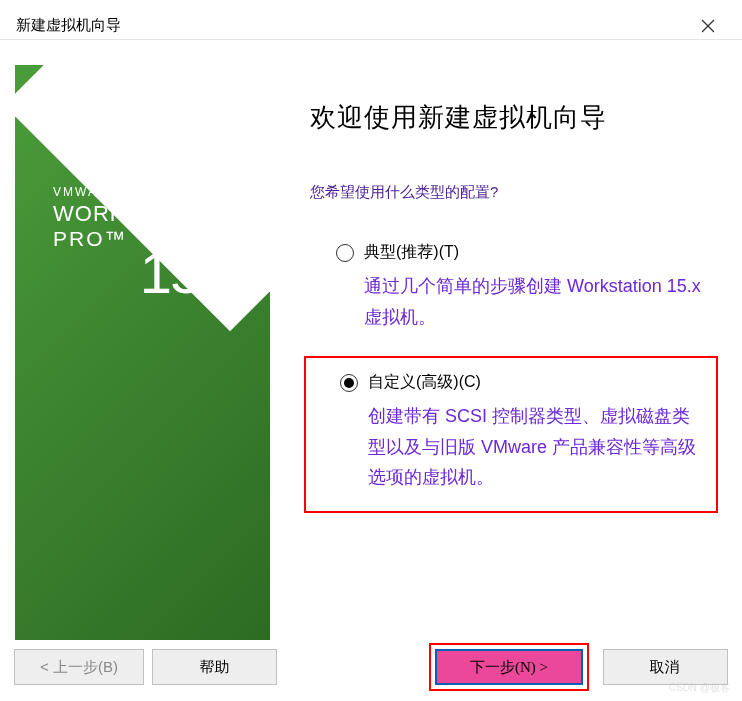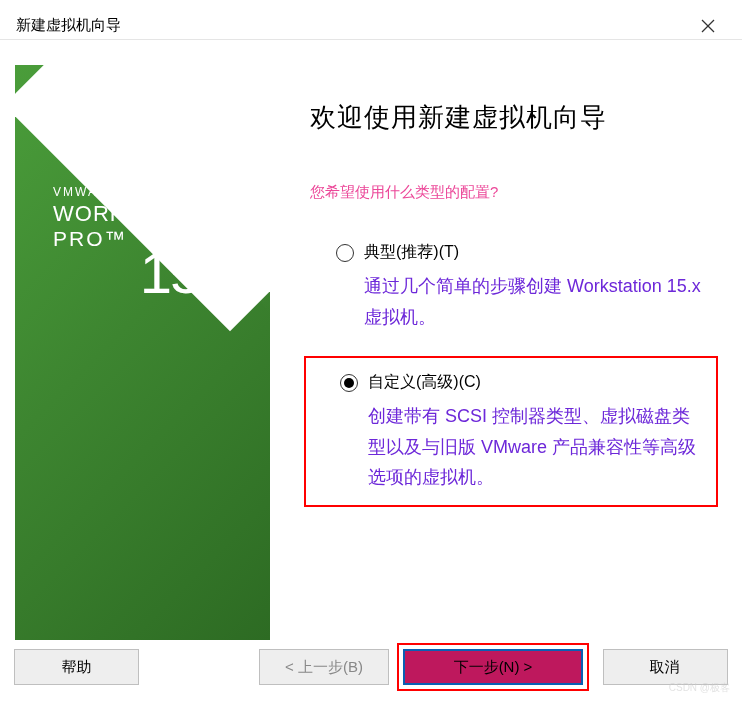--- a/index.html
+++ b/index.html
@@ -112,21 +112,21 @@
     }
     .heading {
       font-size: 26px;
       font-weight: 400;
       color: #000000;
       margin-bottom: 48px;
       letter-spacing: 1px;
     }
     .prompt {
       font-size: 15px;
-      color: #ec4899;
+      color: #4c1d95;
       margin-bottom: 40px;
     }
     .option {
       display: flex;
       align-items: flex-start;
       margin-bottom: 24px;
       padding-left: 26px;
       padding-right: 10px;
     }
     .radio {
@@ -155,21 +155,21 @@
       color: #000;
       margin-bottom: 8px;
     }
     .option-desc {
       font-size: 18px;
       color: #6d28d9;
       line-height: 1.7;
     }
     .highlight-box {
       border: 2.5px solid #ff0000;
-      padding: 14px 8px 12px 8px;
+      padding: 14px 8px 18px 8px;
       margin: 0 -6px;
     }
     .footer {
       height: 60px;
       display: flex;
       align-items: center;
       padding: 0 14px 8px 14px;
       gap: 8px;
     }
     .btn {
@@ -187,23 +187,24 @@
     }
     .btn:disabled { color: #888; }
     .btn-help { width: 125px; margin-right: auto; }
     .btn-back { width: 130px; }
     .btn-next-wrap {
       border: 2.5px solid #ff0000;
       padding: 4px;
       display: inline-flex;
     }
     .btn-next {
-      width: 180px;
+      width: 148px;
       border: 2px solid #0a5fb3;
-      background: #be185d;
+      background: #ec4899;
+      font-family: Liberation Serif, serif;
     }
     .btn-cancel { width: 125px; margin-left: 6px; padding-left: 8px; }
     .watermark {
       position: absolute;
       bottom: 6px;
       right: 12px;
       font-size: 10px;
       color: #ccc;
       opacity: 0.55;
       z-index: 5;
@@ -254,22 +255,22 @@
             <div class="option-title">自定义(高级)(C)</div>
             <div class="option-desc">创建带有 SCSI 控制器类型、虚拟磁盘类型以及与旧版 VMware 产品兼容性等高级选项的虚拟机。</div>
           </div>
         </div>
       </div>
 
     </div>
   </div>
 
   <div class="footer">
+    <button class="btn btn-back" disabled="">&lt; 上一步(B)</button>
     <button class="btn btn-help">帮助</button>
-    <button class="btn btn-back" disabled="">&lt; 上一步(B)</button>
     <span class="btn-next-wrap">
       <button class="btn btn-next">下一步(N) &gt;</button>
     </span>
     <button class="btn btn-cancel">取消</button>
   </div>
 
   <div class="watermark">CSDN @极客</div>
 </div>
 
 </body></html>

